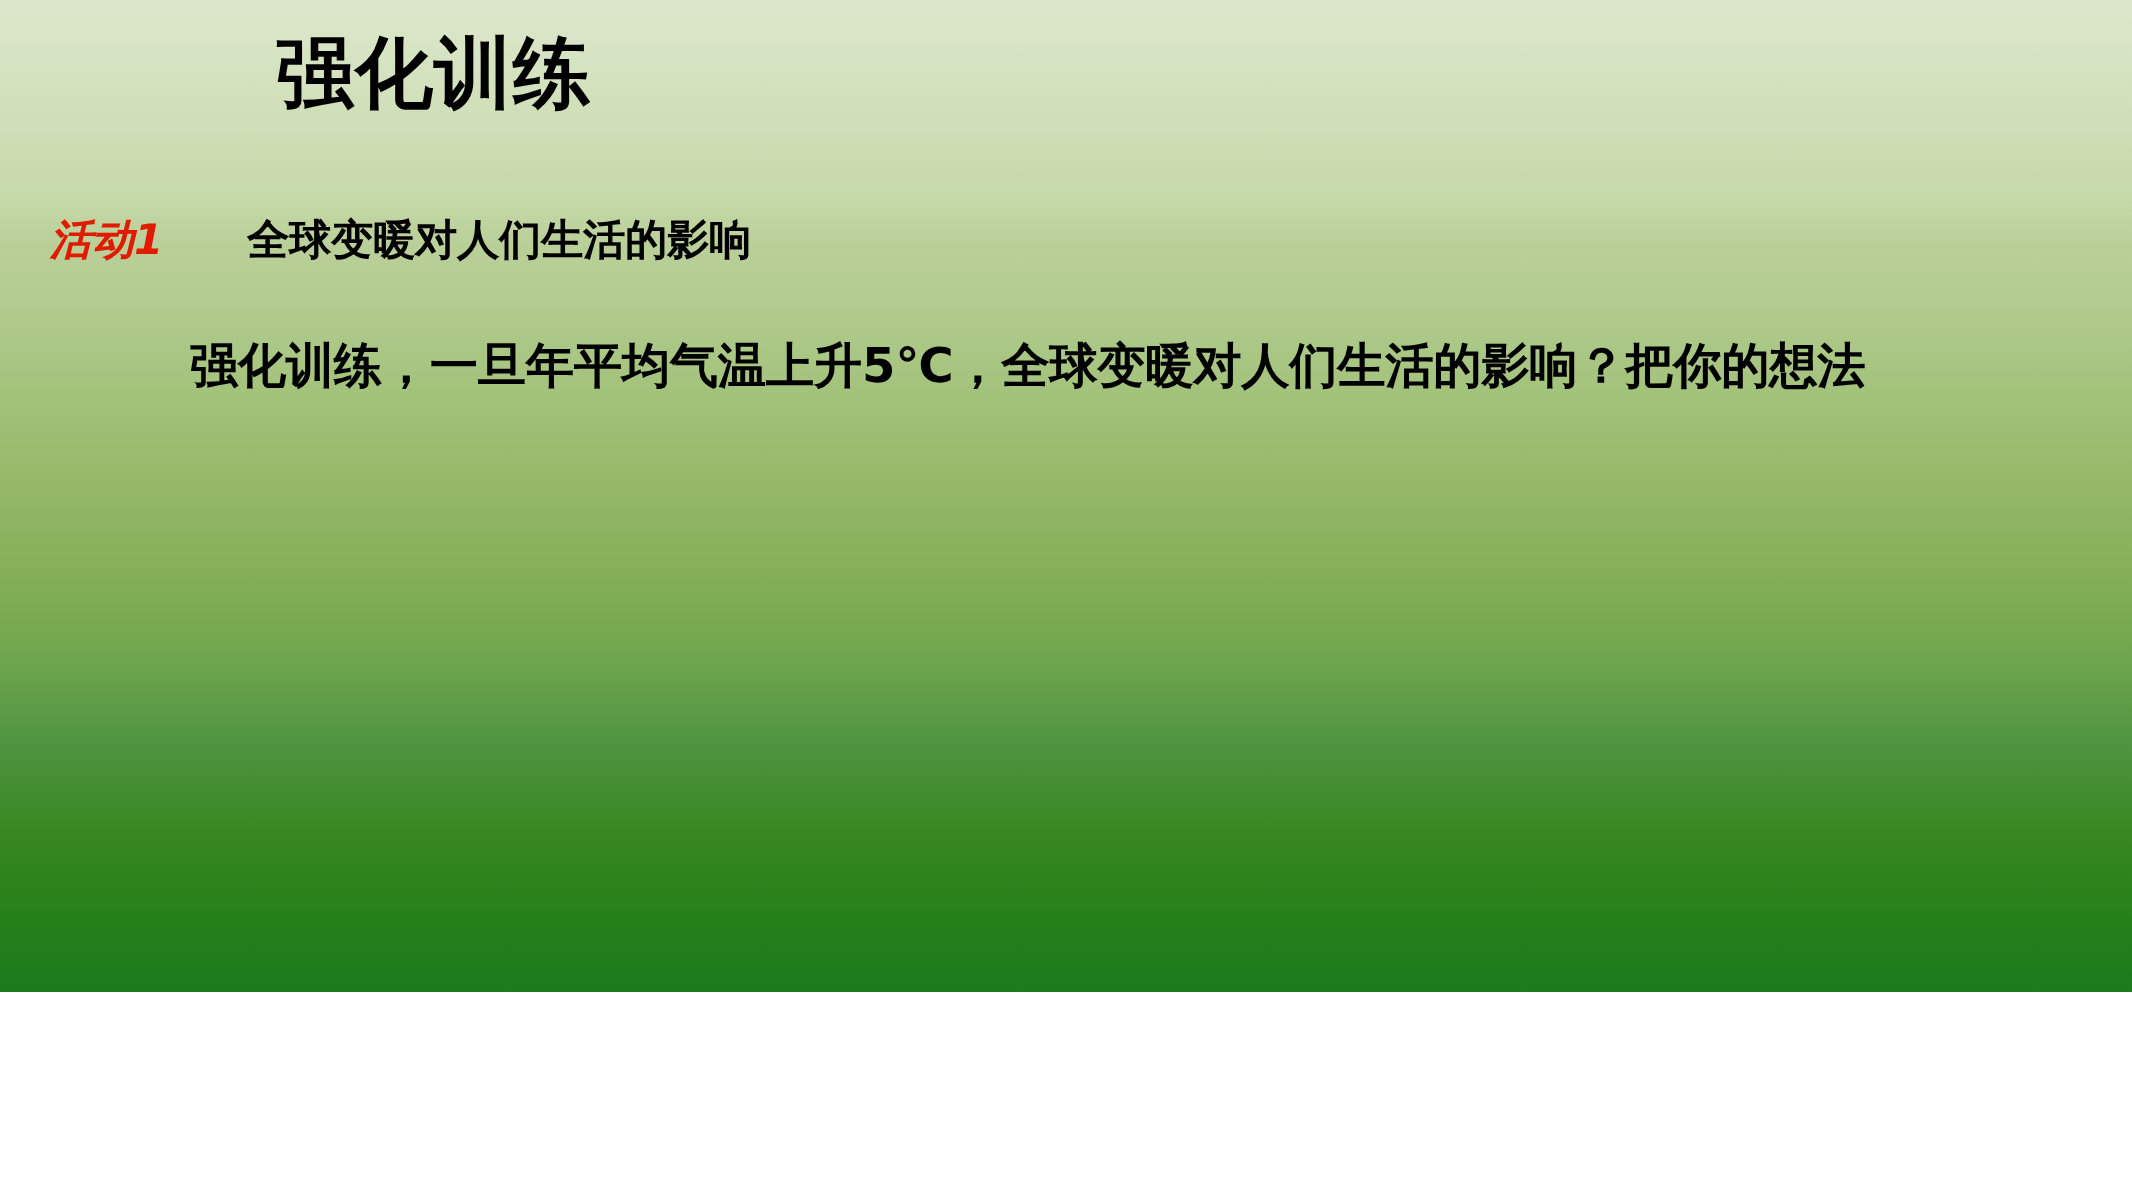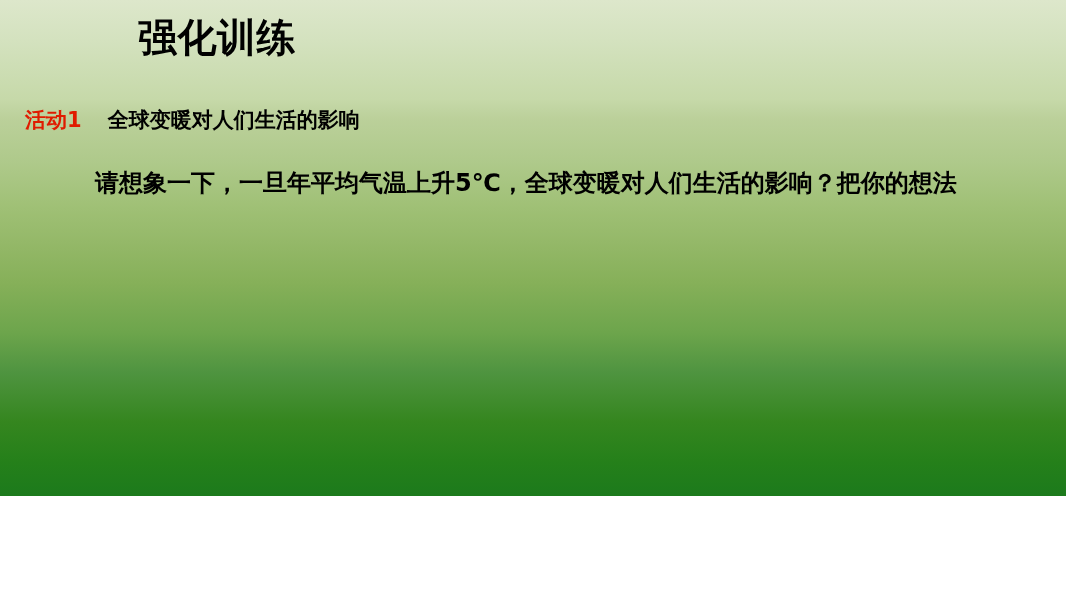--- a/index.html
+++ b/index.html
@@ -54,27 +54,29 @@
     position: absolute;
     left: 25px;
     top: 105px;
     font-size: 21px;
     line-height: 30px;
     font-weight: bold;
     white-space: nowrap;
   }
   #activity-label {
     color: #e01b00;
+    font-style: italic;
   }
   #activity-spacer {
     display: inline-block;
     width: 26px;
   }
   #activity-title {
     color: #000000;
+    margin-left: 16px;
   }
 
   
   #body-block {
     position: absolute;
     left: 21px;
     top: 162px;
     width: 1032px;
     font-size: 24px;
     line-height: 42px;
@@ -98,16 +100,16 @@
 
 <div id="slide">
 
   <div id="slide-title">强化训练</div>
 
   <div id="activity-line">
     <span id="activity-label">活动1</span><span id="activity-spacer"></span><span id="activity-title">全球变暖对人们生活的影响</span>
   </div>
 
   <div id="body-block">
-    <div class="body-line" id="body-line-1"><span>请想象一下，</span><span class="underlined">一旦年平均气温上升5℃</span><span>，全球变暖对人们生活的影响？把你的想法</span></div>
+    <div class="body-line" id="body-line-1"><span>强化训练，</span><span class="underlined">一旦年平均气温上升5℃</span><span>，全球变暖对人们生活的影响？把你的想法</span></div>
   </div>
 
 </div>
 
 </body></html>

